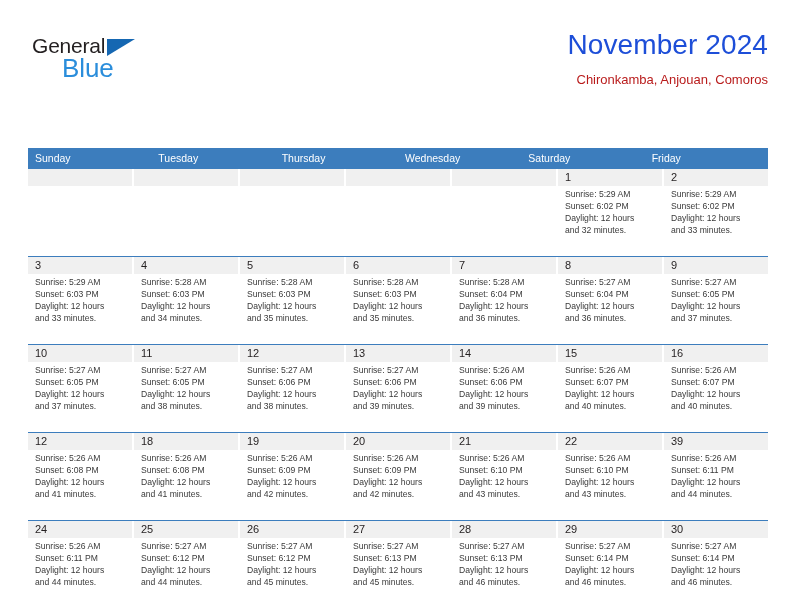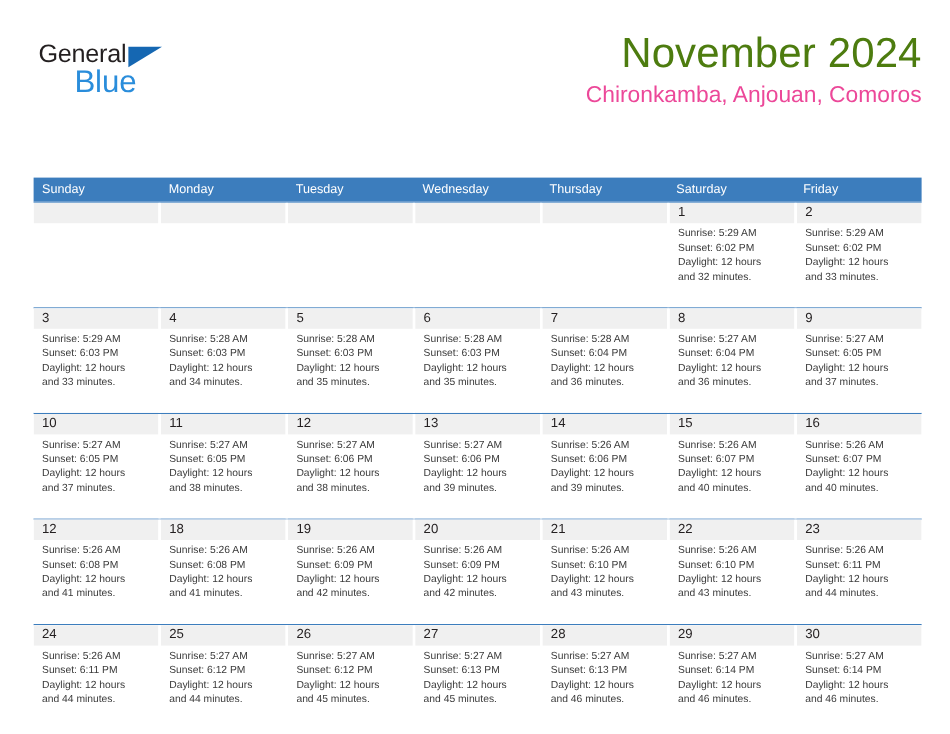--- a/index.html
+++ b/index.html
@@ -65,31 +65,31 @@
     letter-spacing: -0.1px;
   }
 
   .title-block {
     position: absolute;
     right: 0;
     top: 0;
     text-align: right;
   }
   .cal-title {
-    font-size: 35px;
+    font-size: 28px;
     font-weight: normal;
-    color: #4d7c0f;
+    color: #1d4ed8;
     line-height: 34px;
     letter-spacing: 0.1px;
     white-space: nowrap;
   }
   .cal-subtitle {
     margin-top: 9px;
-    font-size: 19px;
-    color: #ec4899;
+    font-size: 13px;
+    color: #b91c1c;
     line-height: 17px;
     white-space: nowrap;
   }
 
   
   .calendar {
     position: absolute;
     left: 28px;
     top: 105px;
     width: 740px;
@@ -167,24 +167,23 @@
     <div class="title-block">
       <div class="cal-title">November 2024</div>
       <div class="cal-subtitle">Chironkamba, Anjouan, Comoros</div>
     </div>
 
   </div>
 
   <div class="calendar">
     <div class="dow-row" id="dow-row">
         <div class="dow">Sunday</div>
-        <div class="dow">Monday</div>
         <div class="dow">Tuesday</div>
+        <div class="dow">Thursday</div>
         <div class="dow">Wednesday</div>
-        <div class="dow">Thursday</div>
         <div class="dow">Saturday</div>
         <div class="dow">Friday</div>
       </div>
     <div id="weeks-container">
         <div class="week">
           <div class="cell empty">
             <div class="cell-head">
               <span class="daynum"></span>
             </div>
           </div>
@@ -451,21 +450,21 @@
             </div>
             <div class="cell-body">
               <div class="line">Sunrise: 5:26 AM</div>
               <div class="line">Sunset: 6:10 PM</div>
               <div class="line">Daylight: 12 hours</div>
               <div class="line">and 43 minutes.</div>
             </div>
           </div>
           <div class="cell">
             <div class="cell-head">
-              <span class="daynum">23</span>
+              <span class="daynum">39</span>
             </div>
             <div class="cell-body">
               <div class="line">Sunrise: 5:26 AM</div>
               <div class="line">Sunset: 6:11 PM</div>
               <div class="line">Daylight: 12 hours</div>
               <div class="line">and 44 minutes.</div>
             </div>
           </div>
         </div>
         <div class="week">

